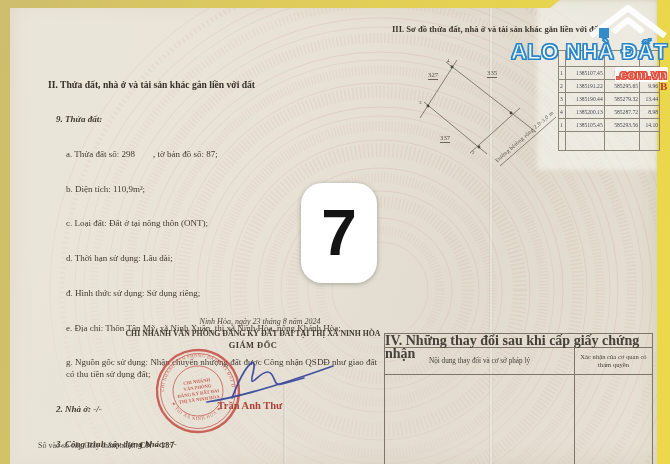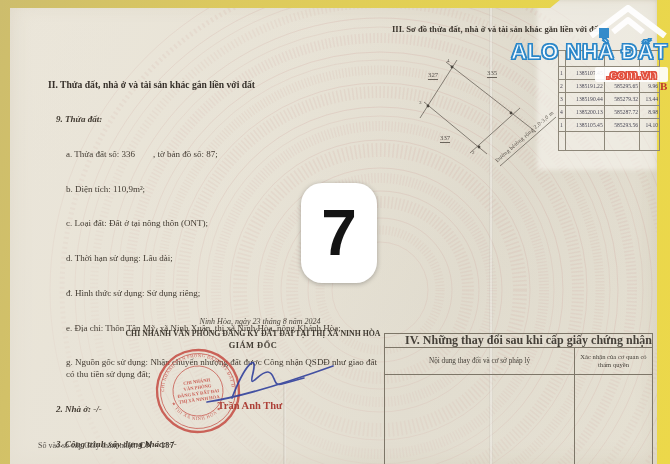--- a/index.html
+++ b/index.html
@@ -37,21 +37,21 @@
   
   #coords{position:absolute;left:558px;top:50px;width:102px;border-collapse:collapse;
         font-family:"Liberation Serif",serif;color:#474655;}
   #coords td{border:.6px solid #8d8779;font-size:5.6px;height:12px;
         text-align:right;padding:0 1px 0 0;white-space:nowrap;overflow:hidden;}
   #coords tr.hd td{height:15px;}
   #coords td.n{text-align:center;}
   
   #sec4{position:absolute;left:384px;top:333px;width:267px;height:131px;
         border:.8px solid #7d7668;border-bottom:none;color:#454039;}
-  #sec4 .t{font-weight:bold;font-size:12px;text-align:right;line-height:13px;height:13px;
+  #sec4 .t{font-weight:bold;font-size:14px;text-align:left;line-height:13px;height:13px;
         border-bottom:.8px solid #7d7668;}
   #sec4 .hdr{display:flex;height:26px;border-bottom:.8px solid #7d7668;}
   #sec4 .c1{width:189px;border-right:.8px solid #7d7668;display:flex;align-items:center;
         justify-content:center;font-size:7.2px;text-align:center;}
   #sec4 .c2{flex:1;display:flex;align-items:center;justify-content:center;
         font-size:6.6px;text-align:center;line-height:8px;padding:0 4px;}
   #sec4 .body{display:flex;height:91px;}
   #sec4 .b1{width:189px;border-right:.8px solid #7d7668;}
   
   #dateline{position:absolute;left:180px;top:317px;width:160px;text-align:center;
@@ -71,21 +71,21 @@
         box-shadow:0 1px 5px rgba(0,0,0,.28);z-index:20;}
   #badge span{font-family:"Liberation Sans",sans-serif;font-weight:bold;font-size:64px;
         color:#141414;line-height:1;}
   
   #logo{position:absolute;right:0;top:2px;width:175px;height:76px;z-index:50;
         font-family:"Liberation Sans",sans-serif;text-align:right;}
   #logo .title{margin:1px 2px 0 0;font-weight:800;font-size:22px;letter-spacing:.5px;color:#f4fbff;
         -webkit-text-stroke:1.1px #2a86c8;
         text-shadow:-1px -1px 0 #2a86c8,1px -1px 0 #2a86c8,-1px 1px 0 #2a86c8,1px 1px 0 #2a86c8;}
   #logo .domain{display:inline-block;margin:1px 2px 0 0;background:rgba(255,255,255,.9);
-        border-radius:2px;padding:0 11px;font-weight:800;font-size:13.5px;color:#fff;
+        border-radius:2px;padding:0 1px;font-weight:800;font-size:13.5px;color:#fff;
         -webkit-text-stroke:1px #e04a38;
         text-shadow:-1px -1px 0 #e04a38,1px -1px 0 #e04a38,-1px 1px 0 #e04a38,1px 1px 0 #e04a38;}
 </style>
 </head>
 <body>
 
 <div id="photo">
 
   <div class="document">
     <svg width="647" height="464" viewBox="0 0 647 464">
@@ -126,21 +126,21 @@
       <rect x="0" y="0" width="647" height="464" fill="url(#fade)"></rect>
     </svg>
     <div class="paper-light"></div>
     <div class="crease" style="left:479px"></div>
   </div>
   <div class="crease2"></div>
 
   <div id="sec2">
     <div class="h">II. Thửa đất, nhà ở và tài sản khác gắn liền với đất</div>
     <div class="bi i1">9. Thửa đất:</div>
-    <div class="i2">a. Thửa đất số: 336        , tờ bản đồ số: 87;</div>
+    <div class="i2">a. Thửa đất số: 298        , tờ bản đồ số: 87;</div>
     <div class="i2">b. Diện tích: 110,9m²;</div>
     <div class="i2">c. Loại đất: Đất ở tại nông thôn (ONT);</div>
     <div class="i2">d. Thời hạn sử dụng: Lâu dài;</div>
     <div class="i2">đ. Hình thức sử dụng: Sử dụng riêng;</div>
     <div class="i2">e. Địa chỉ: Thôn Tân Mỹ, xã Ninh Xuân, thị xã Ninh Hòa, nông Khánh Hòa;</div>
     <div class="i2">g. Nguồn gốc sử dụng: Nhận chuyển nhượng đất được Công nhận QSDĐ như giao đất có thu tiền sử dụng đất;</div>
     <div class="bi i1">2. Nhà ở: -/-</div>
     <div class="bi i1">3. Công trình xây dựng khác: -/-</div>
     
   </div>

